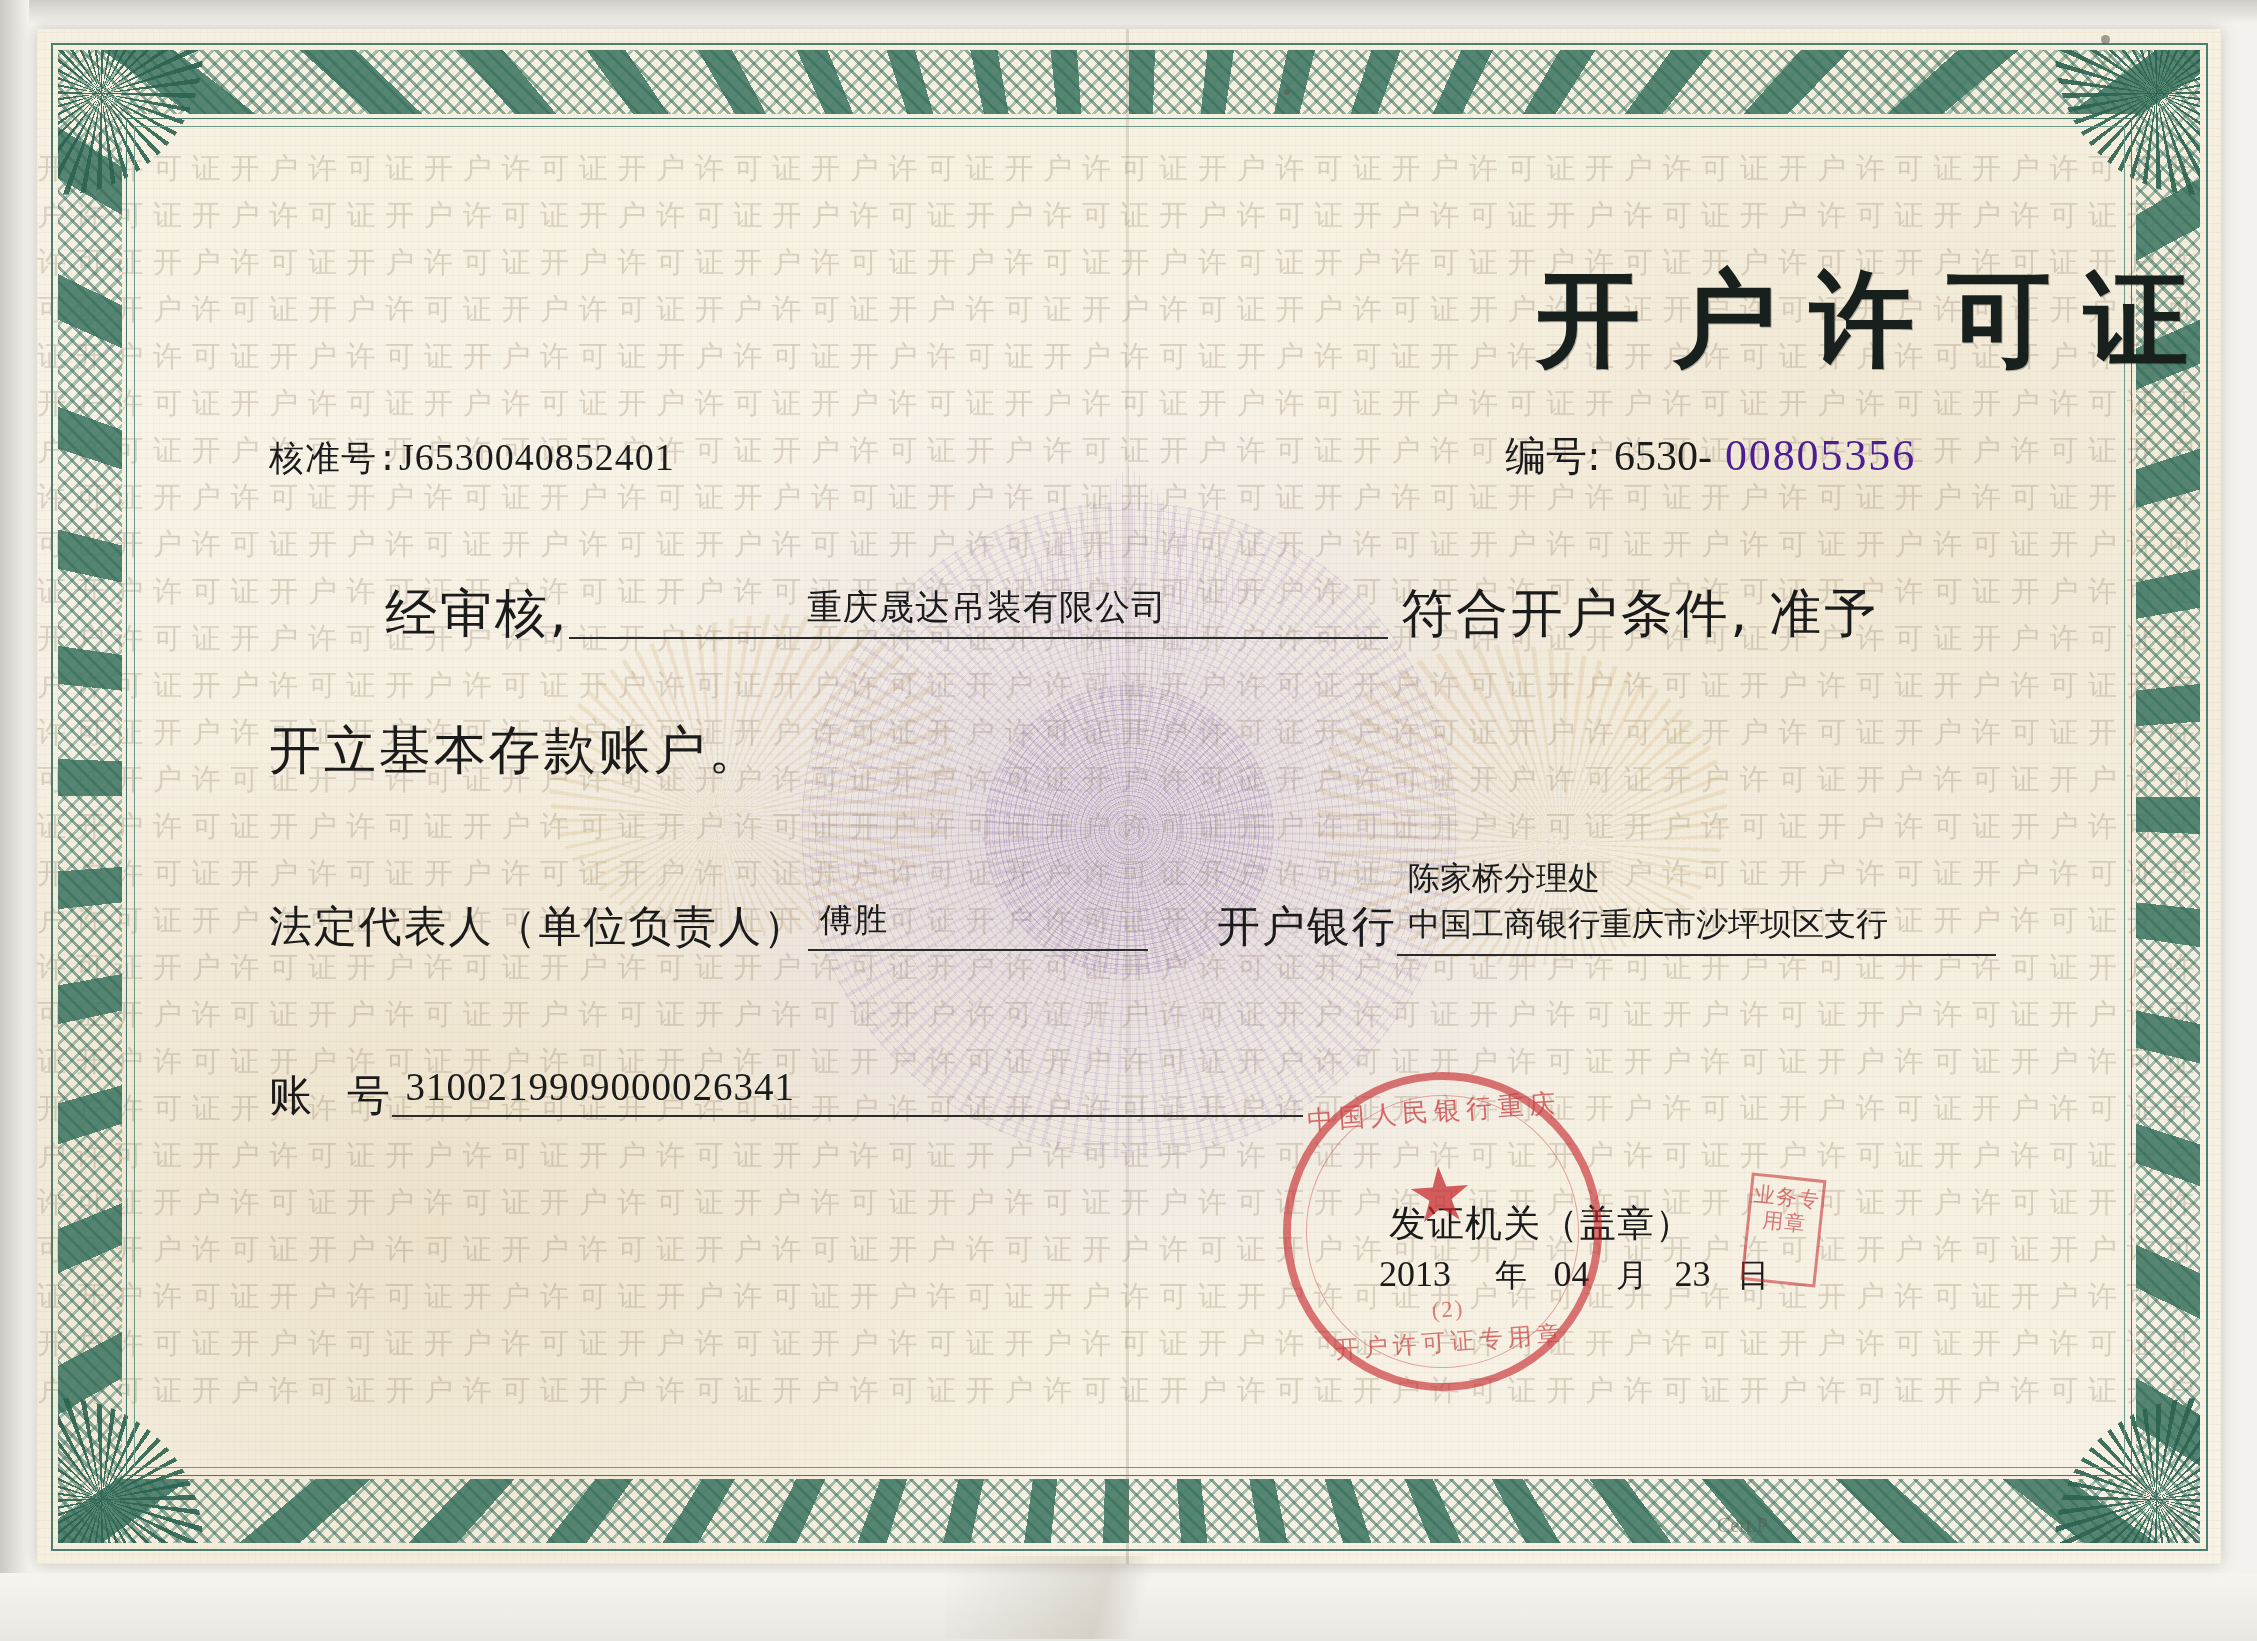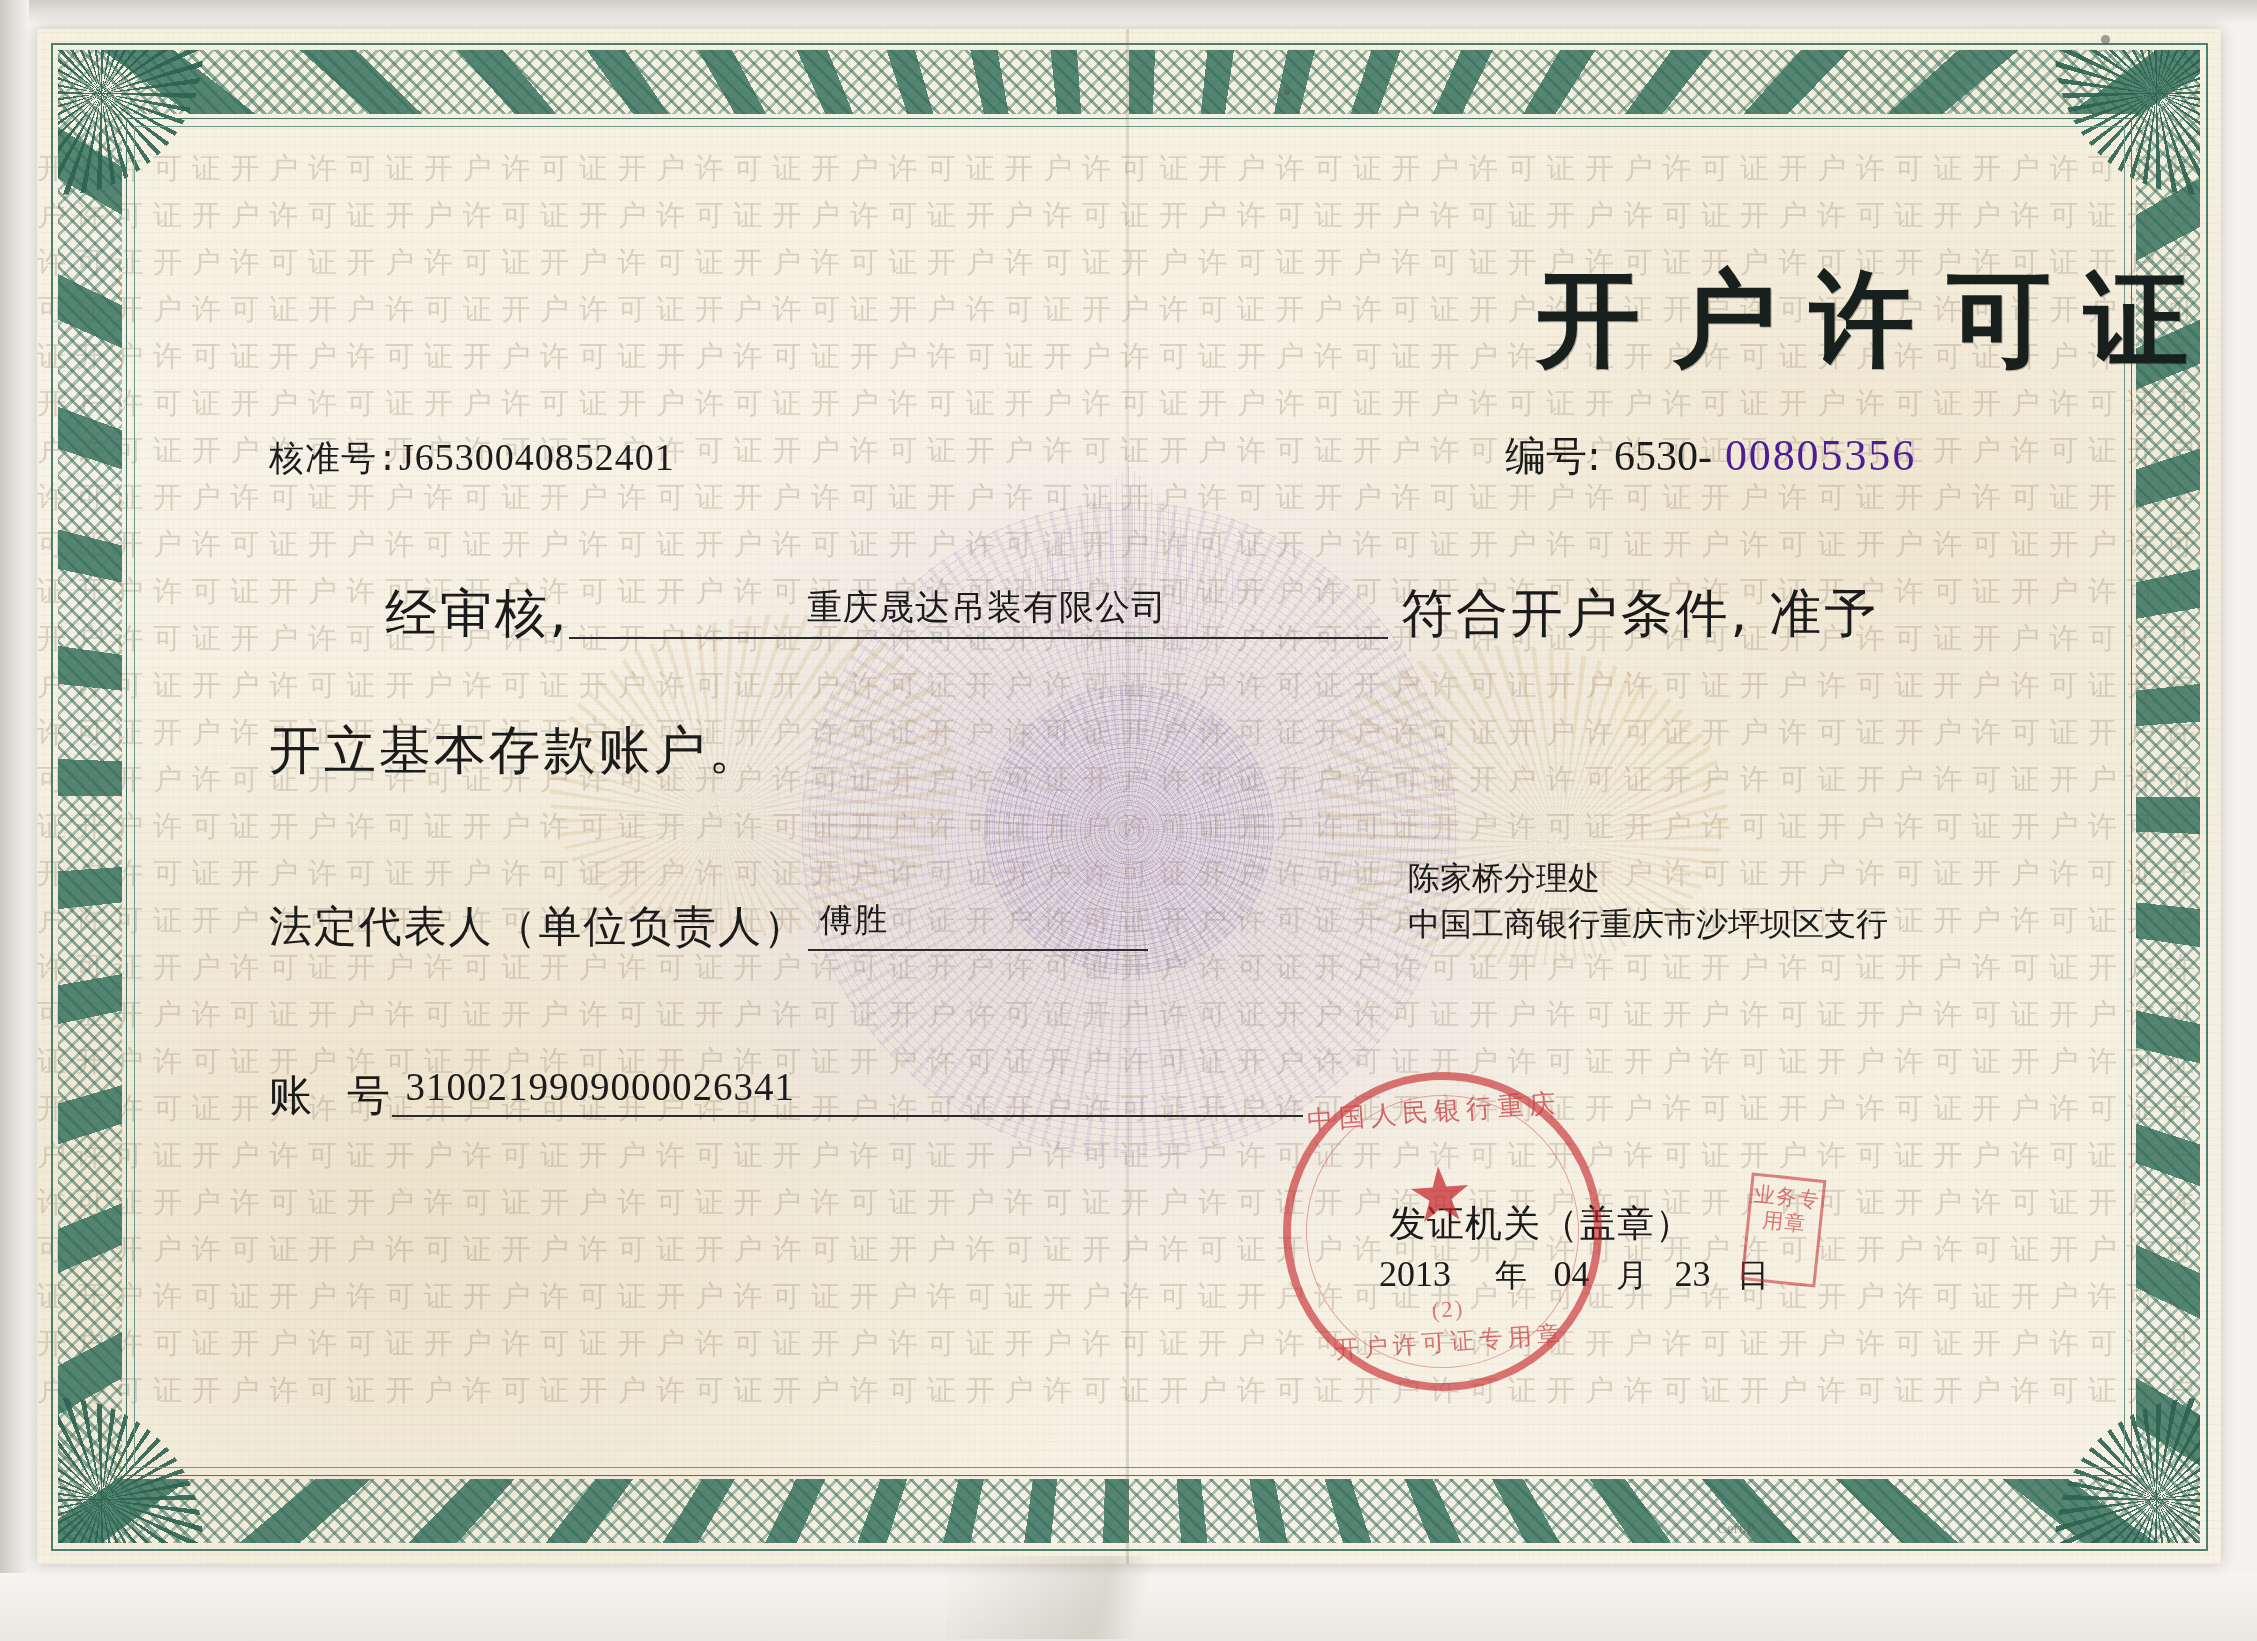--- a/index.html
+++ b/index.html
@@ -499,21 +499,21 @@
   }
   .speck {
     position: absolute;
     width: 5.8px; height: 5.8px;
     background: rgba(90,85,75,0.55);
     border-radius: 50%;
   }
   .footer-mark {
     position: absolute;
     left: 1680px; bottom: 27px;
-    font-size: 15px;
+    font-size: 20px;
     color: rgba(90,85,75,0.5);
     font-family: "Liberation Serif", serif;
   }
 </style>
 </head>
 <body>
 
 <div class="scan">
   <div class="scan-shadow-top"></div>
   <div class="scan-shadow-left"></div>
@@ -558,20 +558,23 @@
       <div class="para1">
         <span>经审核,</span><span class="company-slot">重庆晟达吊装有限公司</span><span class="tail">符合开户条件, 准予</span>
       </div>
 
       <div class="para2">开立基本存款账户。</div>
 
       <div class="legal-row">
         <span>法定代表人（单位负责人）</span><span class="legal-slot">傅胜</span>
       </div>
 
+      <div class="bank-row">
+        <span>开户银行</span><span class="bank-slot"></span>
+      </div>
       <div class="bank-name">
         <div>陈家桥分理处</div>
         <div>中国工商银行重庆市沙坪坝区支行</div>
       </div>
 
       <div class="account-row">
         <span class="account-label-gap">账</span><span>号</span><span class="account-slot">3100219909000026341</span>
       </div>
 
       <div class="issuer-label">发证机关（盖章）</div>

